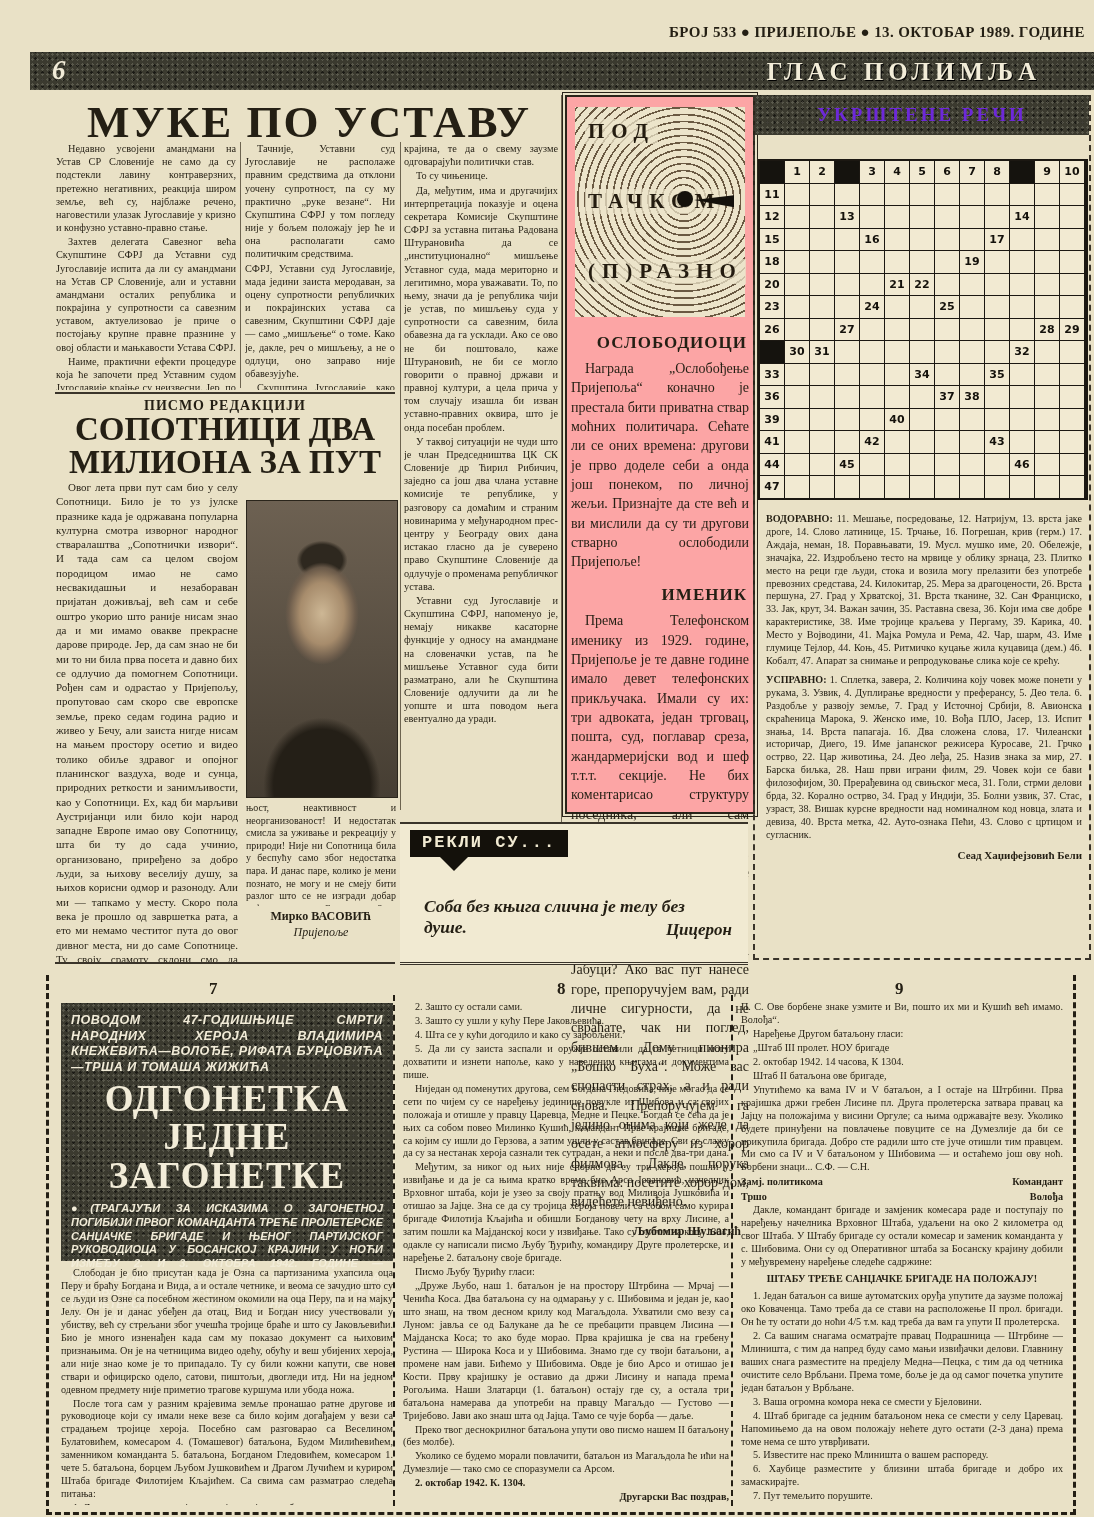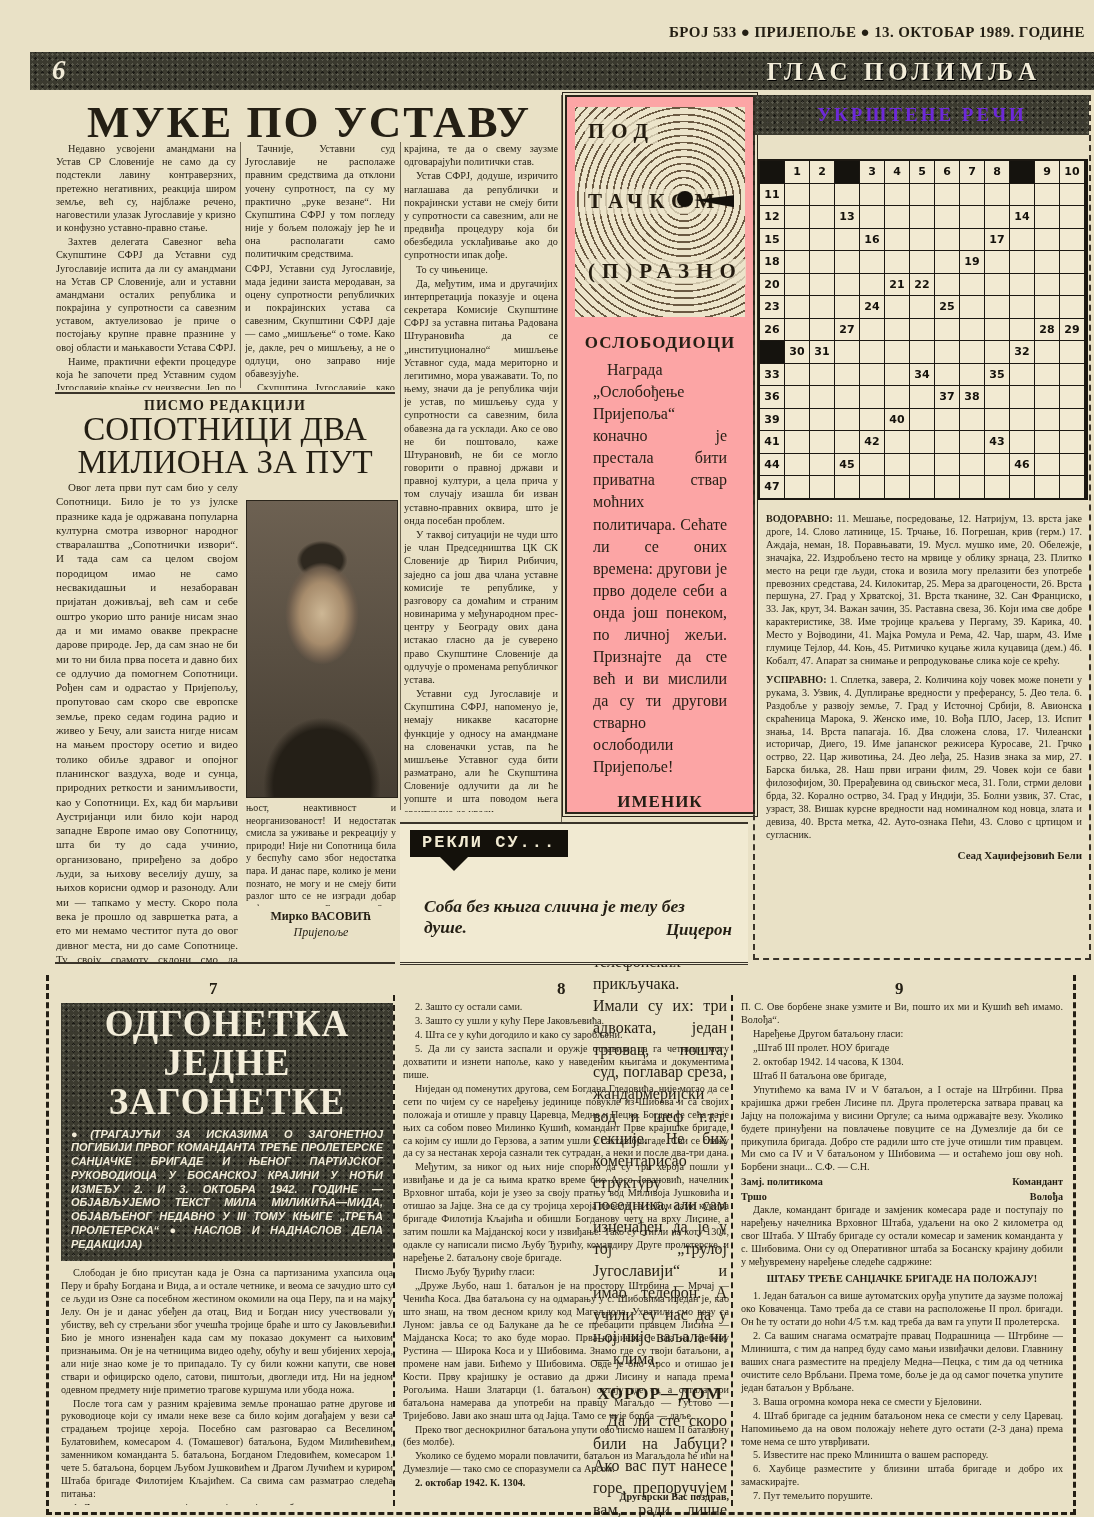--- a/index.html
+++ b/index.html
@@ -23,37 +23,37 @@
   
   #issue-line{top:24px;left:640px;width:445px;text-align:right;font-weight:bold;font-size:15px;letter-spacing:.4px;}
   #band{top:52px;left:30px;right:0;height:38px;}
   #page-num{top:55px;left:52px;color:#f2ecd8;font-weight:bold;font-size:27px;font-style:italic;}
   #masthead{top:58px;left:730px;width:348px;text-align:center;color:#f2ecd8;font-weight:bold;font-size:25px;letter-spacing:5px;text-shadow:1px 1px 0 #000;}
   
   #lead-title{top:96px;left:70px;width:478px;text-align:center;font-weight:bold;font-size:45px;letter-spacing:2px;}
   .leadcol{font-size:10.3px;line-height:1.28;}
   
   #letter-kicker{top:398px;left:55px;width:340px;text-align:center;font-weight:bold;font-size:14px;letter-spacing:1px;}
-  #letter-title{top:413px;left:50px;width:350px;text-align:center;font-weight:normal;font-size:33px;line-height:1.0;}
+  #letter-title{top:413px;left:50px;width:350px;text-align:center;font-weight:bold;font-size:33px;line-height:1.0;}
   #photo{top:500px;left:246px;width:150px;height:296px;border:1px solid #2a251b;
          background:
           radial-gradient(ellipse 46px 64px at 50% 38%, #cdb795 0%, #a78c6c 48%, rgba(110,93,76,.9) 72%, rgba(110,93,76,0) 80%),
           radial-gradient(ellipse 34px 26px at 50% 20%, #2e281f 0 60%, rgba(46,40,31,0) 75%),
           radial-gradient(ellipse 78px 90px at 50% 96%, #241f17 0 62%, rgba(36,31,23,0) 75%),
           linear-gradient(#6d6152,#463e33);}
   #letter-author{top:908px;left:246px;width:150px;text-align:center;font-weight:bold;font-size:12px;line-height:1.35;}
   
   #satire{top:95px;left:565px;width:186px;height:715px;border:2px solid #2a241a;outline:1px solid #2a241a;outline-offset:2px;background:#fca5a5;}
   #bullseye{position:absolute;top:10px;left:8px;right:8px;height:210px;
             background:repeating-radial-gradient(circle at 64% 44%, #6a5942 0 1.6px, #ece4ca 1.6px 7px);}
   #bullseye .dot{position:absolute;left:60%;top:40%;width:16px;height:16px;background:#14110b;border-radius:50%;}
   #bullseye .nib{position:absolute;left:70%;top:42%;width:40px;height:12px;background:#14110b;clip-path:polygon(0 40%,100% 0,100% 100%);}
   .sat-word{position:relative;font-weight:bold;font-size:21px;letter-spacing:7px;color:#241c10;background:rgba(236,228,202,.75);display:inline-block;padding:0 3px;}
-  .sat-title{text-align:center;font-weight:bold;font-size:17px;letter-spacing:1px;margin:14px 6px 6px;}
-  .sat-text{font-size:16px;line-height:1.38;text-align:justify;margin:0 26px;text-indent:14px;}
+  .sat-title{text-align:right;font-weight:bold;font-size:17px;letter-spacing:1px;margin:14px 6px 6px;}
+  .sat-text{font-size:14px;line-height:1.38;text-align:justify;margin:0 4px;text-indent:14px;}
   #satire-author{text-align:right;font-weight:bold;font-size:12px;margin:12px 12px 0;}
   
   #quote-box{top:822px;left:400px;width:348px;height:138px;background:#f1ead2;border-top:2px solid #3a342a;border-bottom:3px double #3a342a;}
   #quote-label{position:absolute;top:6px;left:10px;background:#14110b;color:#f1ead2;font-family:"Liberation Mono","DejaVu Sans Mono",monospace;font-weight:bold;font-size:17px;padding:3px 12px 5px;letter-spacing:2px;}
   #quote-label:after{content:"";position:absolute;left:30px;top:100%;border:14px solid transparent;border-top-color:#14110b;}
   #quote-text{position:absolute;top:72px;left:24px;right:16px;font-style:italic;font-size:17.5px;font-weight:bold;}
   #quote-attr{position:absolute;top:96px;right:16px;font-style:italic;font-weight:bold;font-size:17px;}
   
   #xw{top:95px;left:753px;width:334px;height:863px;border-left:2px dashed #3a342a;border-right:2px dashed #3a342a;border-bottom:2px dashed #3a342a;}
   #xw-title{position:absolute;top:0;left:0;right:0;height:40px;line-height:40px;text-align:center;color:#6d28d9;font-weight:bold;font-size:19px;letter-spacing:3px;}
@@ -89,21 +89,20 @@
       <p class="ln p">Захтев делегата Савезног већа Скупштине СФРЈ да Уставни суд Југославије испита да ли су амандмани на Устав СР Словеније, али и уставни амандмани осталих република и покрајина у супротности са савезним уставом, актуелизовао је приче о постојању крупне правне празнине у овој области и мањкавости Устава СФРЈ.</p>
       <p class="ln p">Наиме, практични ефекти процедуре која ће започети пред Уставним судом Југославије крајње су неизвесни. Јер, по Уставу</p>
     </div>
   <div class="col leadcol" style="top:142px;left:245px;width:150px;height:248px;">
       <p class="ln p">Тачније, Уставни суд Југославије не располаже правним средствима да отклони уочену супротност, па су му практично „руке везане“. Ни Скупштина СФРЈ у том погледу није у бољем положају јер ће и она располагати само политичким средствима.</p>
       <p class="ln n">СФРЈ, Уставни суд Југославије, мада једини заиста меродаван, за оцену супротности републичких и покрајинских устава са савезним, Скупштини СФРЈ даје — само „мишљење“ о томе. Како је, дакле, реч о мишљењу, а не о одлуци, оно заправо није обавезујуће.</p>
       <p class="ln p">Скупштина Југославије, како се процењује, мишљење Уставног суда може само да прими к знању, да о њему обавести „своје делегате“ и уставотворну републику и по-</p>
     </div>
   <div class="col leadcol" style="top:142px;left:404px;width:154px;height:670px;">
       <p class="ln n">крајина, те да о свему заузме одговарајући политички став.</p>
-      <p class="ln p">Устав СФРЈ, додуше, изричито наглашава да републички и покрајински устави не смеју бити у супротности са савезним, али не предвиђа процедуру која би обезбедила усклађивање ако до супротности ипак дође.</p>
       <p class="ln p">То су чињенице.</p>
       <p class="ln p">Да, међутим, има и другачијих интерпретација показује и оцена секретара Комисије Скупштине СФРЈ за уставна питања Радована Штурановића да се „институционално“ мишљење Уставног суда, мада мериторно и легитимно, мора уважавати. То, по њему, значи да је република чији је устав, по мишљењу суда у супротности са савезним, била обавезна да га усклади. Ако се ово не би поштовало, каже Штурановић, не би се могло говорити о правној држави и правној култури, а цела прича у том случају изашла би изван уставно-правних оквира, што је онда посебан проблем.</p>
       <p class="ln p">У таквој ситуацији не чуди што је члан Председништва ЦК СК Словеније др Ћирил Рибичич, заједно са још два члана уставне комисије те републике, у разговору са домаћим и страним новинарима у међународном прес-центру у Београду ових дана истакао гласно да је суверено право Скупштине Словеније да одлучује о променама републичког устава.</p>
       <p class="ln p">Уставни суд Југославије и Скупштина СФРЈ, напоменуо је, немају никакве касаторне функције у односу на амандмане на словеначки устав, па ће мишљење Уставног суда бити разматрано, али ће Скупштина Словеније одлучити да ли ће уопште и шта поводом њега евентуално да уради.</p>
     </div>
   <div class="hairline" style="left:240px;top:142px;height:246px;"></div>
   <div class="hairline" style="left:400px;top:142px;height:668px;"></div>
   <div class="hairline" style="left:561px;top:95px;height:863px;"></div>
   <div class="hline" style="left:55px;top:392px;width:340px;"></div>
 
@@ -355,20 +354,21 @@
   </div>
 
   <div class="abs" id="feature">
     <div class="part-num" style="left:160px;">7</div>
     <div class="part-num" style="left:508px;">8</div>
     <div class="part-num" style="left:846px;">9</div>
     <div class="vdash" style="left:344px;"></div>
     <div class="vdash" style="left:682px;"></div>
 
     <div class="tex" id="fbox">
+      <div id="fbox-kicker">ПОВОДОМ 47-ГОДИШЊИЦЕ СМРТИ НАРОДНИХ ХЕРОЈА ВЛАДИМИРА КНЕЖЕВИЋА—ВОЛОЂЕ, РИФАТА БУРЏОВИЋА—ТРША И ТОМАША ЖИЖИЋА</div>
       <div id="fbox-title">ОДГОНЕТКА ЈЕДНЕ ЗАГОНЕТКЕ</div>
       <div id="fbox-standfirst">●(ТРАГАЈУЋИ ЗА ИСКАЗИМА О ЗАГОНЕТНОЈ ПОГИБИЈИ ПРВОГ КОМАНДАНТА ТРЕЋЕ ПРОЛЕТЕРСКЕ САНЏАЧКЕ БРИГАДЕ И ЊЕНОГ ПАРТИЈСКОГ РУКОВОДИОЦА У БОСАНСКОЈ КРАЈИНИ У НОЋИ ИЗМЕЂУ 2. И 3. ОКТОБРА 1942. ГОДИНЕ — ОБЈАВЉУЈЕМО ТЕКСТ МИЛА МИЛИКИЋА—МИДА, ОБЈАВЉЕНОГ НЕДАВНО У III ТОМУ КЊИГЕ „ТРЕЋА ПРОЛЕТЕРСКА“ ● НАСЛОВ И НАДНАСЛОВ ДЕЛА РЕДАКЦИЈА)</div>
     </div>
 
     <div class="col featcol" style="top:292px;left:12px;width:332px;height:238px;">
         <p class="ln p">Слободан је био присутан када је Озна са партизанима ухапсила оца Перу и браћу Богдана и Вида, а и остале четнике, и веома се зачудио што су се људи из Озне са посебном жестином окомили на оца Перу, па и на мајку Јелу. Он је и данас убеђен да отац, Вид и Богдан нису учествовали у убиству, већ су стрељани због учешћа тројице браће и што су Јаковљевићи. Био је много изненађен када сам му показао документ са њиховим признањима. Он је на четницима видео одећу, обућу и веш убијених хероја, али није знао коме је то припадало. Ту су били кожни капути, све нове ствари и официрско одело, сатови, пиштољи, двогледи итд. Ни на једном одевном предмету није приметио трагове куршума или убода ножа.</p>
         <p class="ln p">После тога сам у разним крајевима земље пронашао ратне другове и руководиоце који су имали неке везе са било којим догађајем у вези са страдањем тројице хероја. Посебно сам разговарао са Веселином Булатовићем, комесаром 4. (Томашевог) батаљона, Будом Милићевићем, заменником команданта 5. батаљона, Богданом Гледовићем, комесаром 1. чете 5. батаљона, борцем Љубом Јушковићем и Драгом Лучићем и куриром Штаба бригаде Филотијем Кљајићем. Са свима сам разматрао следећа питања:</p>
         <p class="ln p">1. Да ли су се и зашто тројица хероја одвојили од бригаде.</p>
       </div>
     <div class="col featcol" style="top:26px;left:354px;width:326px;height:504px;">

